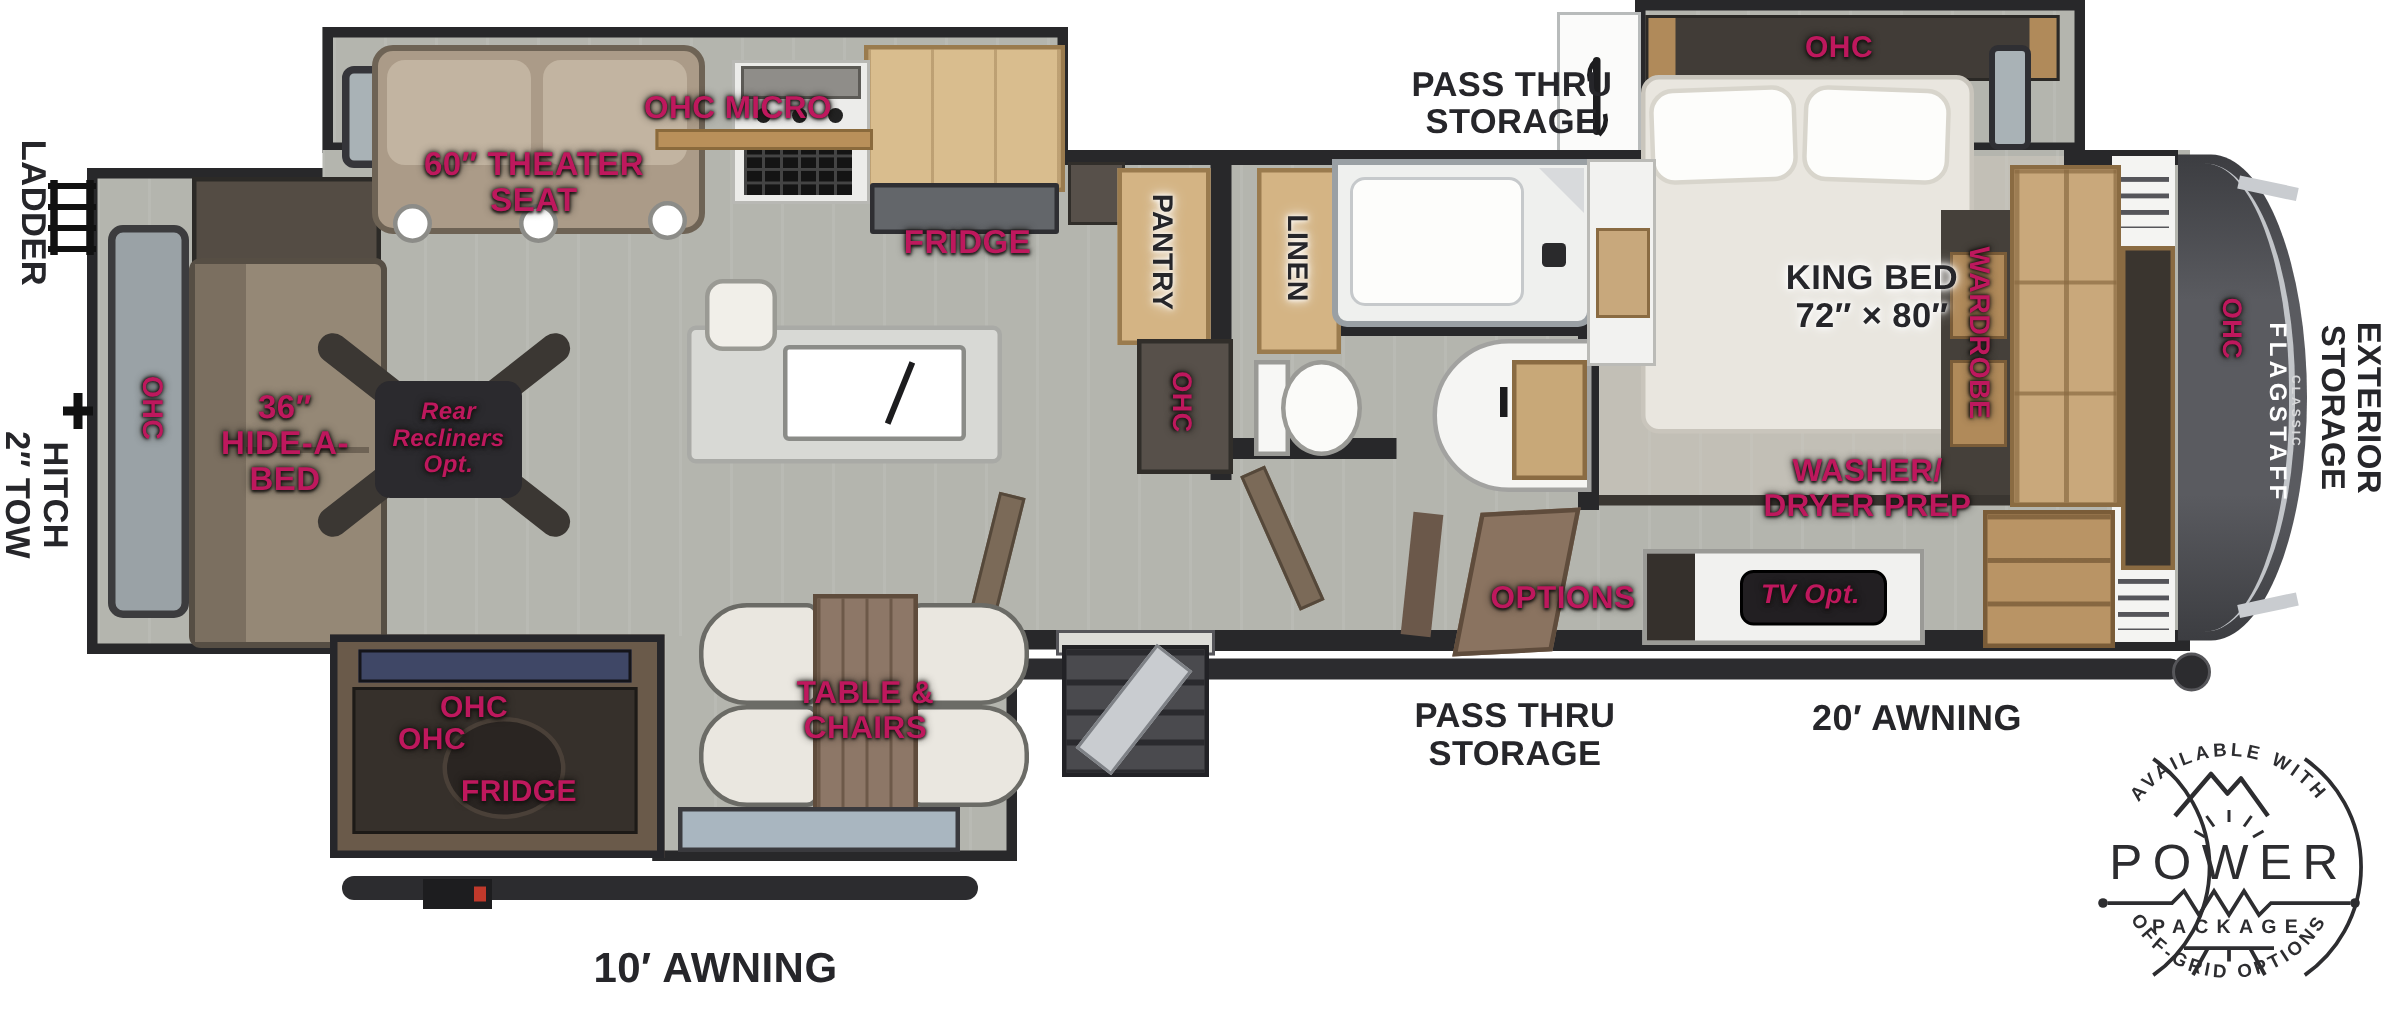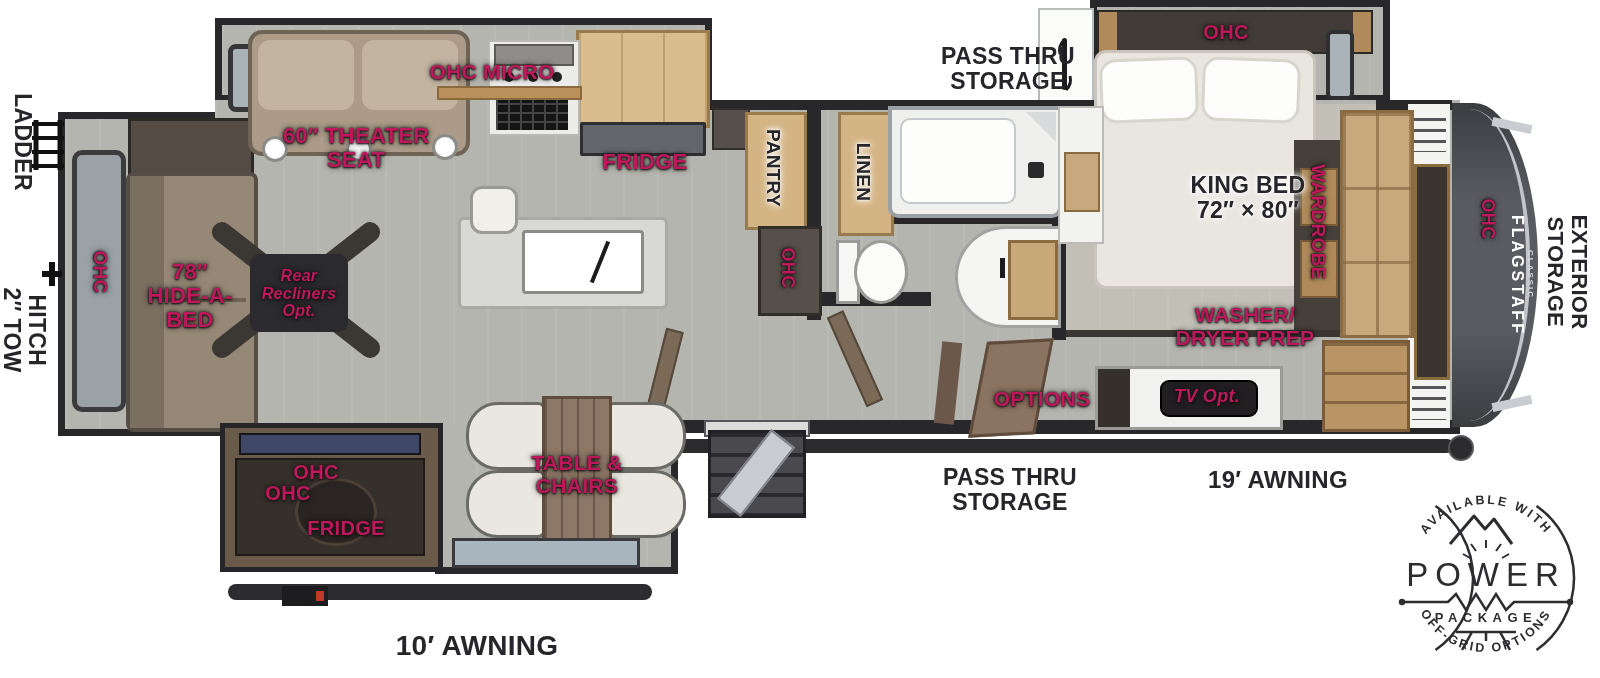--- a/index.html
+++ b/index.html
@@ -191,27 +191,27 @@
   </svg>
   <svg class="abs" style="left:1056px;top:32px;z-index:20;" width="18" height="62" viewBox="0 0 18 62">
     <rect x="6" y="6" width="5" height="52" rx="2.5" fill="#1d1d1f"></rect>
     <path d="M8 8 Q2 14 4 22 M10 58 Q16 52 14 44" stroke="#1d1d1f" stroke-width="3" fill="none"></path>
   </svg>
 
   <div class="lbl k vlr" style="left:22px;top:142px;font-size:23px;">LADDER</div>
   <div class="lbl k vlr" style="left:24px;top:330px;font-size:23px;">2″ TOW
 HITCH</div>
   <div class="lbl w vlr" style="left:100px;top:272px;font-size:19px;">OHC</div>
-  <div class="lbl w" style="left:190px;top:296px;font-size:22px;">78″
+  <div class="lbl w" style="left:190px;top:296px;font-size:22px;">36″
 HIDE-A-
 BED</div>
   <div class="lbl w it" style="left:299px;top:293px;font-size:16px;font-weight:700;z-index:41;">Rear
 Recliners
 Opt.</div>
-  <div class="lbl w" style="left:356px;top:122px;font-size:22px;margin-top:26px;">60″ THEATER
+  <div class="lbl w" style="left:356px;top:122px;font-size:22px;">60″ THEATER
 SEAT</div>
   <div class="lbl w" style="left:492px;top:72px;font-size:21px;">OHC MICRO</div>
   <div class="lbl w" style="left:645px;top:162px;font-size:22px;">FRIDGE</div>
   <div class="lbl kg vlr" style="left:773px;top:168px;font-size:19px;">PANTRY</div>
   <div class="lbl w vlr" style="left:787px;top:268px;font-size:18px;">OHC</div>
   <div class="lbl kg vlr" style="left:863px;top:172px;font-size:19px;">LINEN</div>
   <div class="lbl k" style="left:1008px;top:69px;font-size:23px;">PASS THRU
 STORAGE</div>
   <div class="lbl w" style="left:1226px;top:32px;font-size:20px;">OHC</div>
   <div class="lbl kg" style="left:1248px;top:198px;font-size:23px;">KING BED
@@ -224,21 +224,21 @@
 DRYER PREP</div>
   <div class="lbl w" style="left:1042px;top:399px;font-size:21px;">OPTIONS</div>
   <div class="lbl w it" style="left:1207px;top:397px;font-size:18px;font-weight:700;z-index:42;">TV Opt.</div>
   <div class="lbl w" style="left:316px;top:472px;font-size:20px;">OHC</div>
   <div class="lbl w" style="left:288px;top:493px;font-size:20px;">OHC</div>
   <div class="lbl w" style="left:346px;top:528px;font-size:20px;">FRIDGE</div>
   <div class="lbl w" style="left:577px;top:474px;font-size:21px;">TABLE &amp;
 CHAIRS</div>
   <div class="lbl k" style="left:1010px;top:490px;font-size:23px;">PASS THRU
 STORAGE</div>
-  <div class="lbl k" style="left:1278px;top:480px;font-size:24px;">19′ AWNING</div>
+  <div class="lbl k" style="left:1278px;top:480px;font-size:24px;">20′ AWNING</div>
   <div class="lbl k" style="left:477px;top:630px;font-size:28px;margin-top:16px;">10′ AWNING</div>
 
   <div class="abs vlr" style="left:1508px;top:200px;height:150px;z-index:30;color:#fff;text-align:center;">
     <span style="font-weight:800;font-size:16px;letter-spacing:3px;">FLAGSTAFF</span>
     <span style="display:block;font-weight:700;font-size:8px;letter-spacing:2px;color:#d8d9db;">CLASSIC</span>
   </div>
 
   <svg class="abs" style="left:1386px;top:478px;z-index:30;" width="200" height="200" viewBox="0 0 200 200">
     <defs>
       <path id="arcTop" d="M 26 100 A 74 74 0 0 1 174 100"></path>

